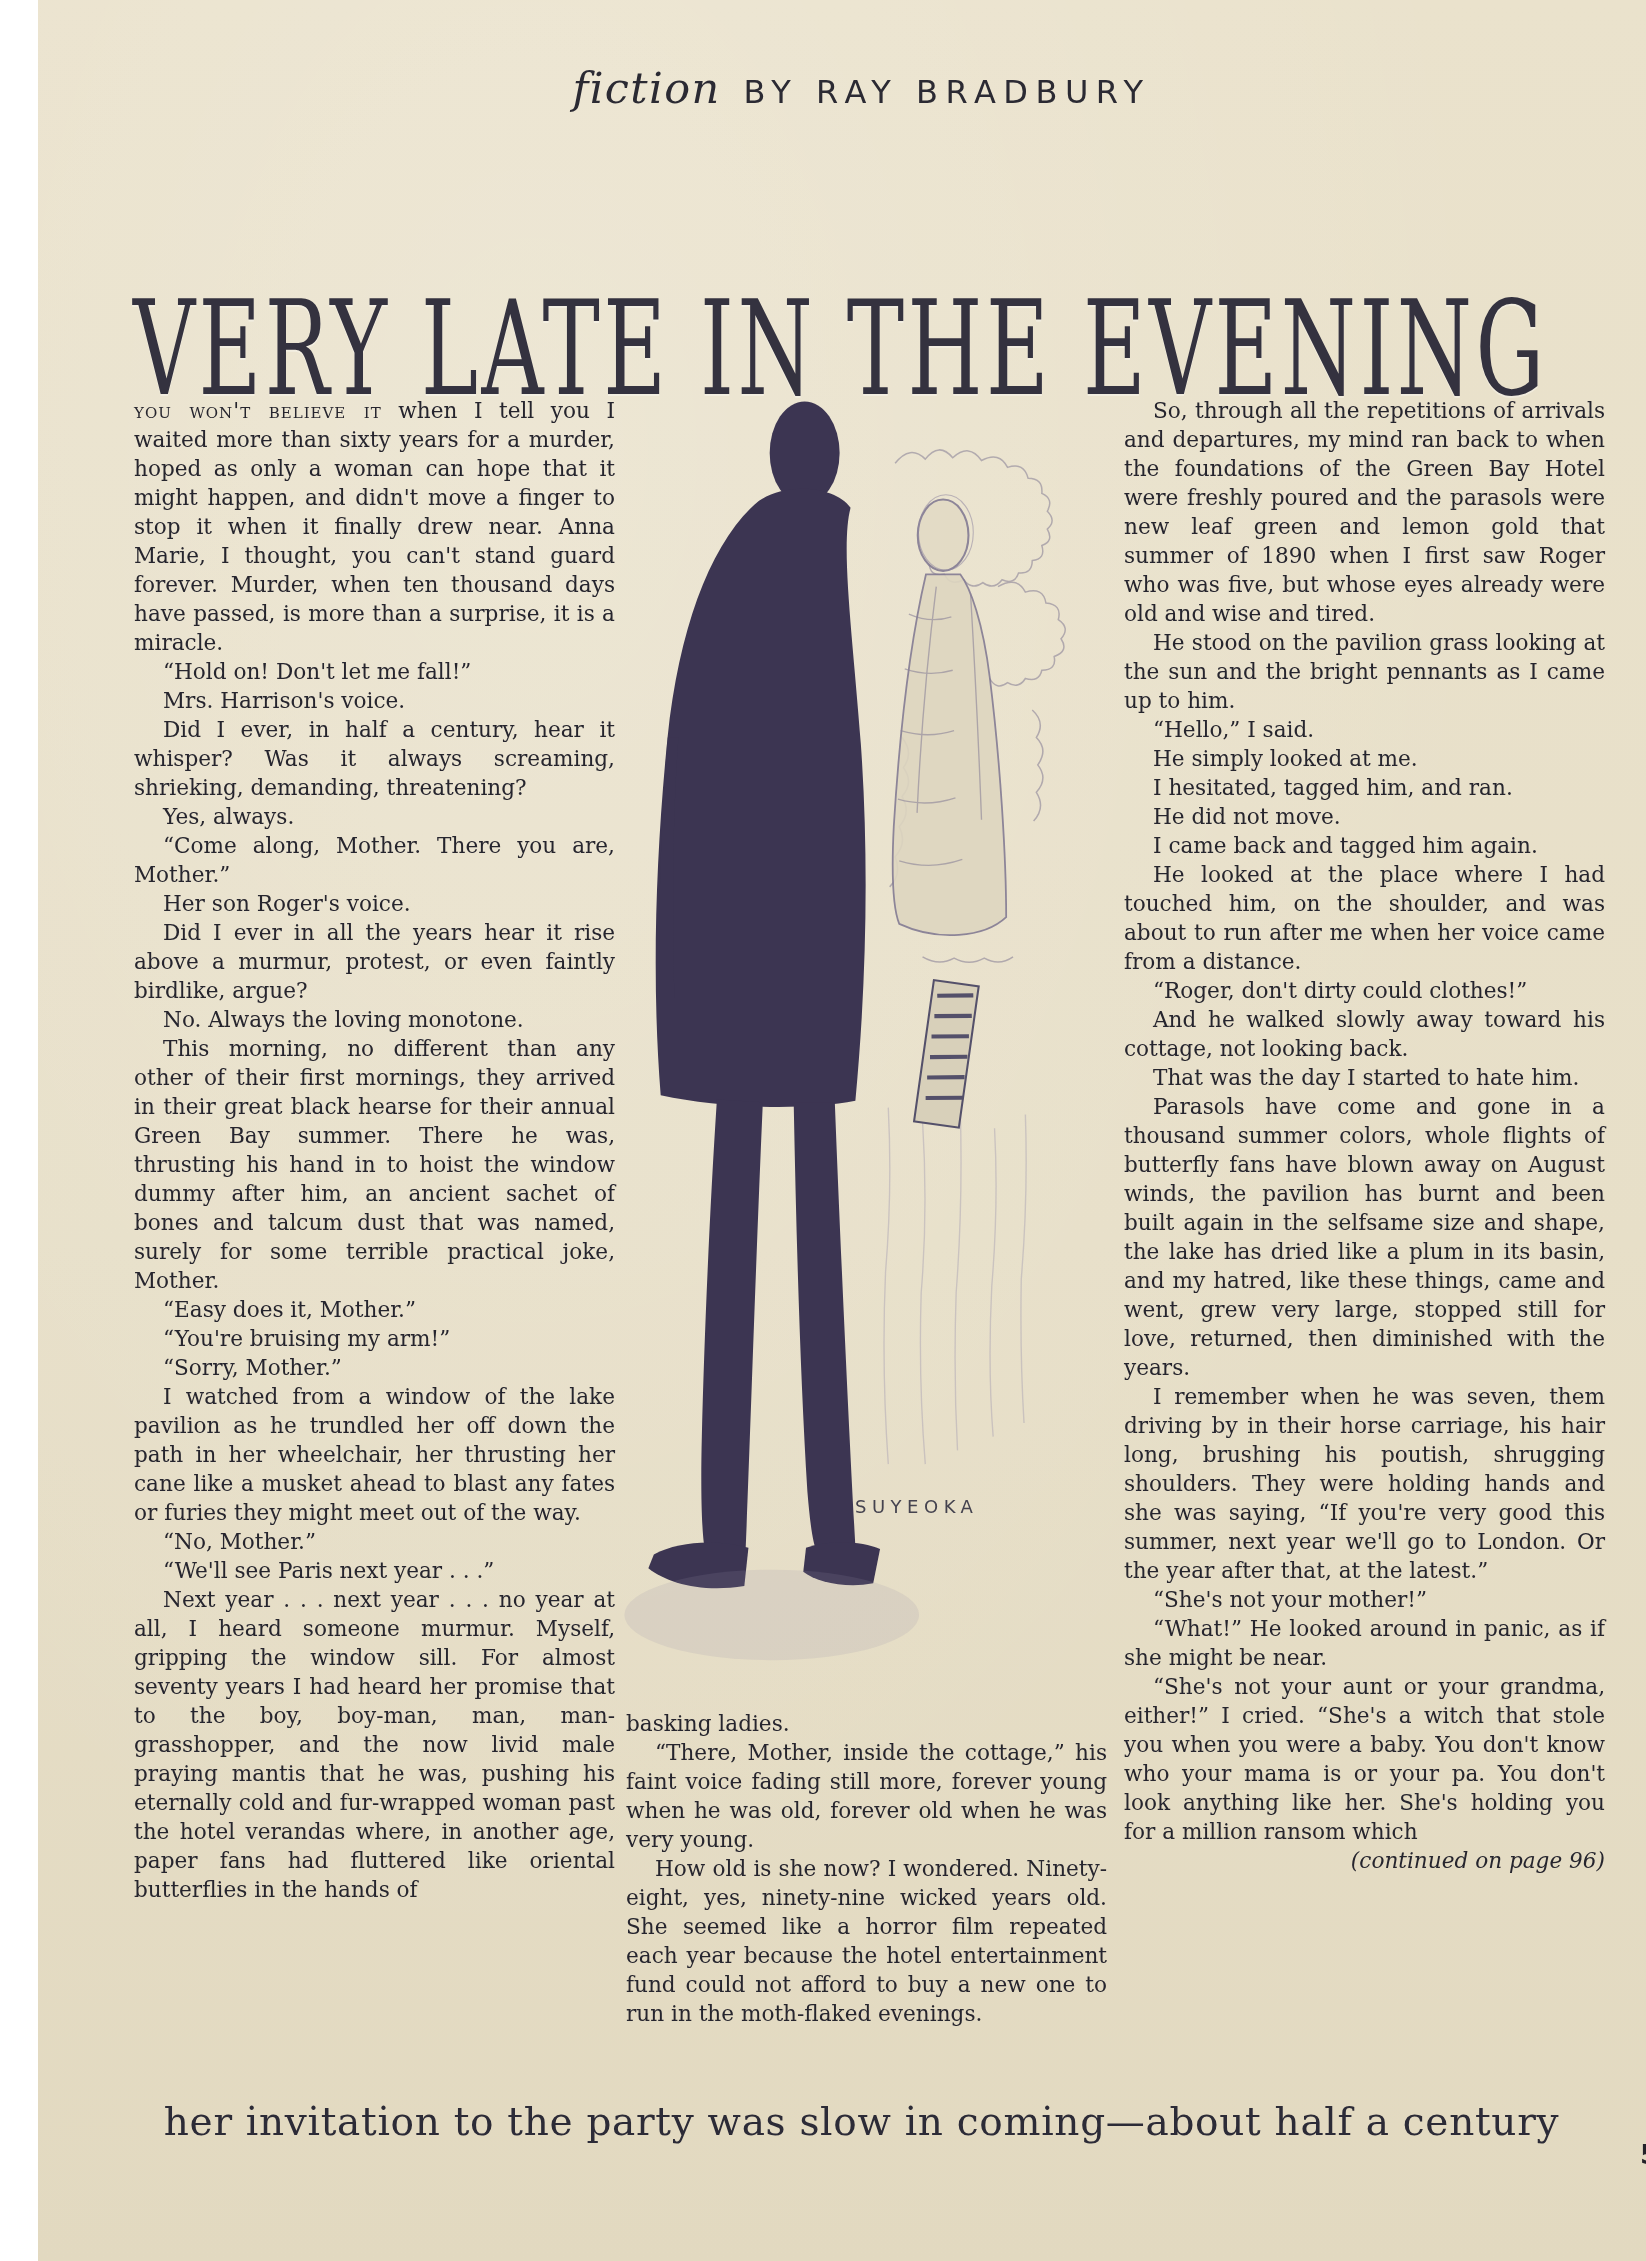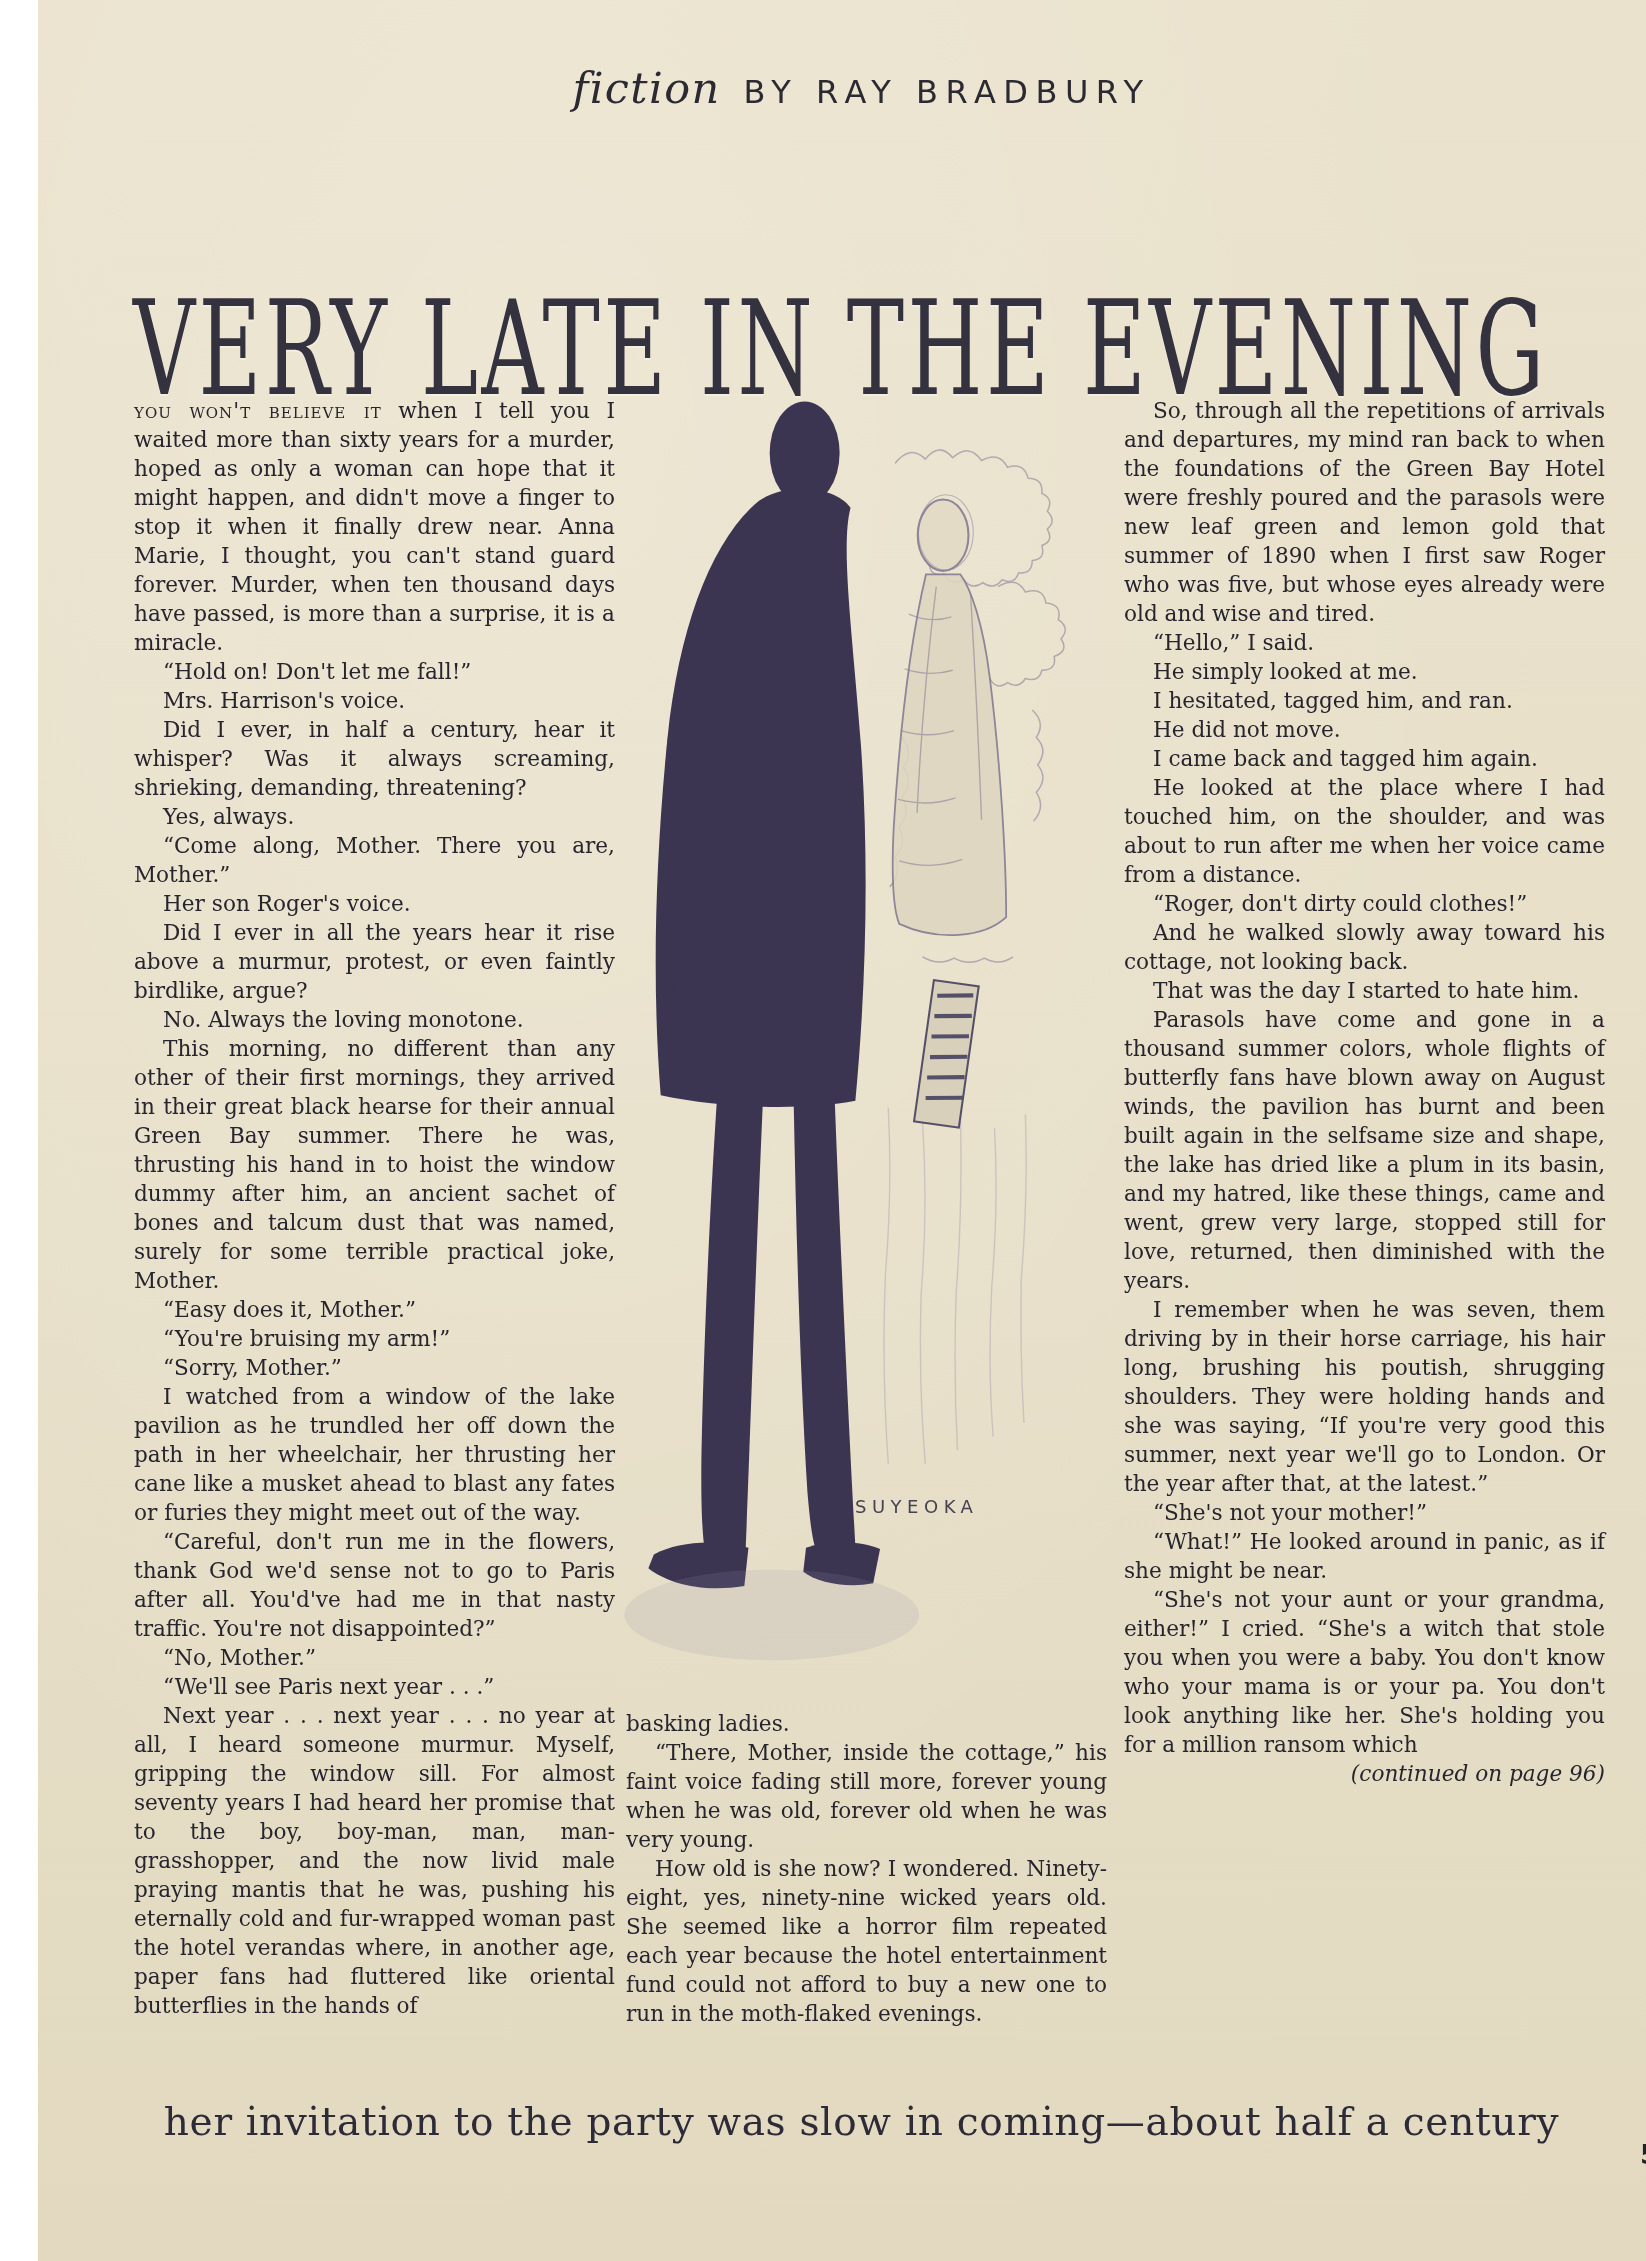--- a/index.html
+++ b/index.html
@@ -182,32 +182,32 @@
       <p class="para indent">Yes, always.</p>
       <p class="para indent">“Come along, Mother. There you are, Mother.”</p>
       <p class="para indent">Her son Roger's voice.</p>
       <p class="para indent">Did I ever in all the years hear it rise above a murmur, protest, or even faintly birdlike, argue?</p>
       <p class="para indent">No. Always the loving monotone.</p>
       <p class="para indent">This morning, no different than any other of their first mornings, they arrived in their great black hearse for their annual Green Bay summer. There he was, thrusting his hand in to hoist the window dummy after him, an ancient sachet of bones and talcum dust that was named, surely for some terrible practical joke, Mother.</p>
       <p class="para indent">“Easy does it, Mother.”</p>
       <p class="para indent">“You're bruising my arm!”</p>
       <p class="para indent">“Sorry, Mother.”</p>
       <p class="para indent">I watched from a window of the lake pavilion as he trundled her off down the path in her wheelchair, her thrusting her cane like a musket ahead to blast any fates or furies they might meet out of the way.</p>
-      <p class="para indent">“Careful, don't run me in the flowers, thank God we'd sense not to go to Paris after all. You'd've had me in that nasty traffic. You're not disappointed?”</p>
       <p class="para indent">“No, Mother.”</p>
       <p class="para indent">“We'll see Paris next year . . .”</p>
       <p class="para indent">Next year . . . next year . . . no year at all, I heard someone murmur. Myself, gripping the window sill. For almost seventy years I had heard her promise that to the boy, boy-man, man, man-grasshopper, and the now livid male praying mantis that he was, pushing his eternally cold and fur-wrapped woman past the hotel verandas where, in another age, paper fans had fluttered like oriental butterflies in the hands of</p>
     </section>
   <section class="body-col col-mid">
       <p class="para noindent">basking ladies.</p>
       <p class="para indent">“There, Mother, inside the cottage,” his faint voice fading still more, forever young when he was old, forever old when he was very young.</p>
       <p class="para indent">How old is she now? I wondered. Ninety-eight, yes, ninety-nine wicked years old. She seemed like a horror film repeated each year because the hotel entertainment fund could not afford to buy a new one to run in the moth-flaked evenings.</p>
     </section>
   <section class="body-col col-right">
       <p class="para indent">So, through all the repetitions of arrivals and departures, my mind ran back to when the foundations of the Green Bay Hotel were freshly poured and the parasols were new leaf green and lemon gold that summer of 1890 when I first saw Roger who was five, but whose eyes already were old and wise and tired.</p>
+      <p class="para indent">He stood on the pavilion grass looking at the sun and the bright pennants as I came up to him.</p>
       <p class="para indent">“Hello,” I said.</p>
       <p class="para indent">He simply looked at me.</p>
       <p class="para indent">I hesitated, tagged him, and ran.</p>
       <p class="para indent">He did not move.</p>
       <p class="para indent">I came back and tagged him again.</p>
       <p class="para indent">He looked at the place where I had touched him, on the shoulder, and was about to run after me when her voice came from a distance.</p>
       <p class="para indent">“Roger, don't dirty could clothes!”</p>
       <p class="para indent">And he walked slowly away toward his cottage, not looking back.</p>
       <p class="para indent">That was the day I started to hate him.</p>
       <p class="para indent">Parasols have come and gone in a thousand summer colors, whole flights of butterfly fans have blown away on August winds, the pavilion has burnt and been built again in the selfsame size and shape, the lake has dried like a plum in its basin, and my hatred, like these things, came and went, grew very large, stopped still for love, returned, then diminished with the years.</p>

